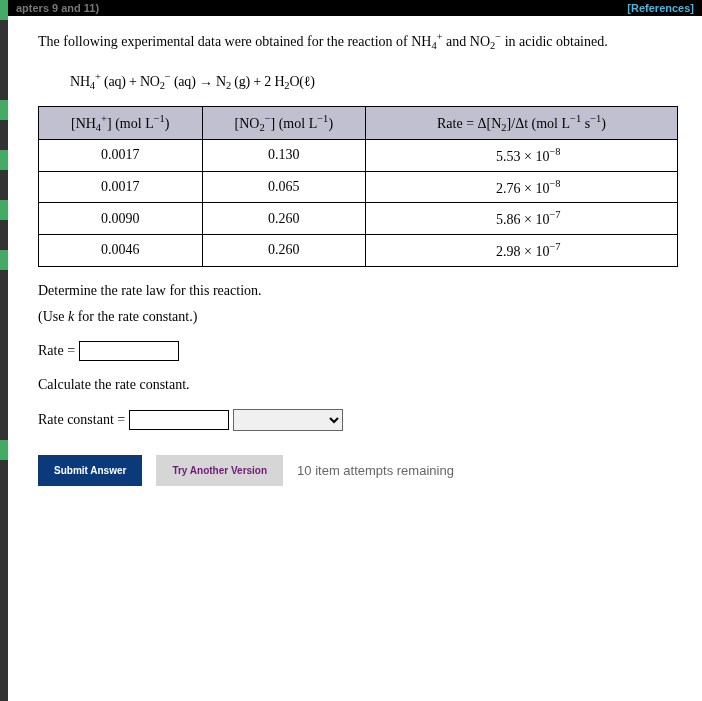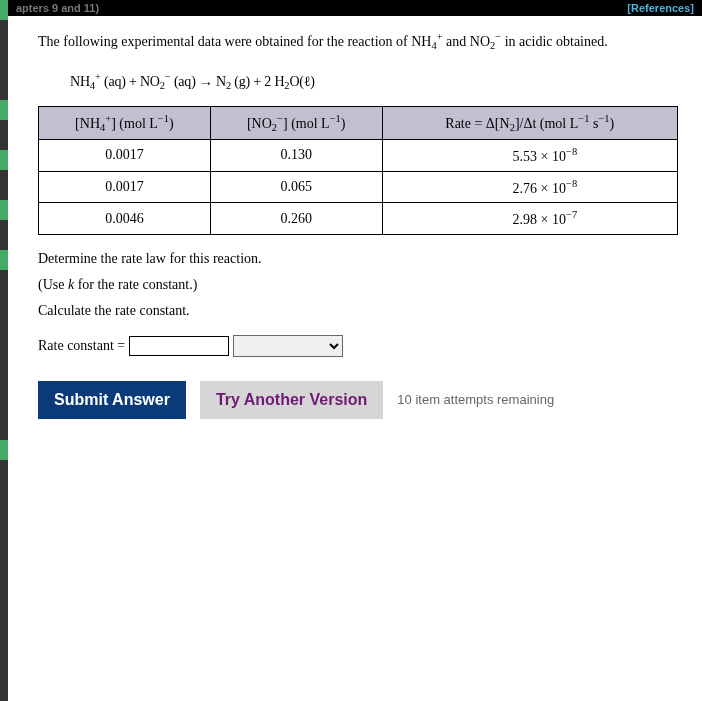--- a/index.html
+++ b/index.html
@@ -7,31 +7,31 @@
     .sidebar { position: absolute; left: 0; top: 0; width: 8px; height: 701px; background: #333; }
     .sidebar-mark { position: absolute; left: 0; width: 8px; height: 20px; background: #4a6; }
     .sb1 { top: 0px; } .sb2 { top: 100px; } .sb3 { top: 150px; } .sb4 { top: 200px; } .sb5 { top: 250px; } .sb6 { top: 440px; }
     .header { background: #000; color: #4fb3d9; font-family: Arial, sans-serif; font-weight: bold; font-size: 11px; padding: 2px 8px; display: flex; justify-content: space-between; margin-left: 8px; }
     .header .left { color: #777; }
     .header .ref { color: #4fb3d9; }
     .content { margin-left: 20px; padding: 8px 18px; }
     .intro { margin: 6px 0 12px 0; line-height: 1.3; }
     .equation { padding: 6px 0 14px 32px; }
     table.data { border-collapse: collapse; width: 640px; margin-bottom: 16px; }
-    table.data th, table.data td { border: 1px solid #000; padding: 6px 10px; text-align: center; font-weight: normal; }
+    table.data th, table.data td { border: 1px solid #000; padding: 6px 2px; text-align: center; font-weight: normal; }
     table.data th { background: #c0c0d0; }
     table.data td.col1 { text-align: center; }
     table.data td.col2 { text-align: center; }
     table.data td.col3 { text-align: left; padding-left: 130px; }
     .p { margin: 10px 0; }
     .answer-row { margin: 16px 0; display: flex; align-items: center; gap: 4px; }
     .answer-row input[type=text] { border: 1px solid #000; height: 20px; width: 100px; padding: 2px 4px; font-family: inherit; }
     .answer-row select { border: 1px solid #666; height: 22px; width: 110px; background: #f0f0f0; }
     .btns { margin: 24px 0; display: flex; align-items: center; gap: 14px; }
-    .btn { font-family: Arial, sans-serif; font-weight: bold; font-size: 16px; padding: 10px 16px; border: none; cursor: pointer; }
+    .btn { font-family: Arial, sans-serif; font-weight: bold; font-size: 10px; padding: 10px 16px; border: none; cursor: pointer; }
     .btn.primary { background: #0a3a7a; color: #fff; }
     .btn.secondary { background: #d6d6d6; color: #701a75; }
     .remaining { color: #666; font-family: Arial, sans-serif; font-size: 13px; }
     sup { font-size: 0.75em; }
     sub { font-size: 0.75em; }
     .tight { letter-spacing: -0.2px; }
   </style>
 </head>
 <body>
 
@@ -72,32 +72,41 @@
         <td class="col1">0.0017</td>
         <td class="col2">0.130</td>
         <td class="col3"><span>5.53 × 10</span><sup>−8</sup></td>
       </tr>
       <tr>
         <td class="col1">0.0017</td>
         <td class="col2">0.065</td>
         <td class="col3"><span>2.76 × 10</span><sup>−8</sup></td>
       </tr>
       <tr>
+        <td class="col1">0.0090</td>
+        <td class="col2">0.260</td>
+        <td class="col3"><span>5.86 × 10</span><sup>−7</sup></td>
+      </tr>
+      <tr>
         <td class="col1">0.0046</td>
         <td class="col2">0.260</td>
         <td class="col3"><span>2.98 × 10</span><sup>−7</sup></td>
       </tr>
     </tbody>
   </table>
 
   <p class="p">Determine the rate law for this reaction.</p>
   <p class="p">
     <span>(Use </span><i>k</i><span> for the rate constant.)</span>
   </p>
 
+  <div class="answer-row">
+    <span>Rate =</span>
+    <input type="text" style="">
+  </div>
 
   <p class="p">Calculate the rate constant.</p>
 
   <div class="answer-row">
     <span>Rate constant =</span>
     <input type="text" style="">
     <select><option></option></select>
   </div>
 
   <div class="btns">

